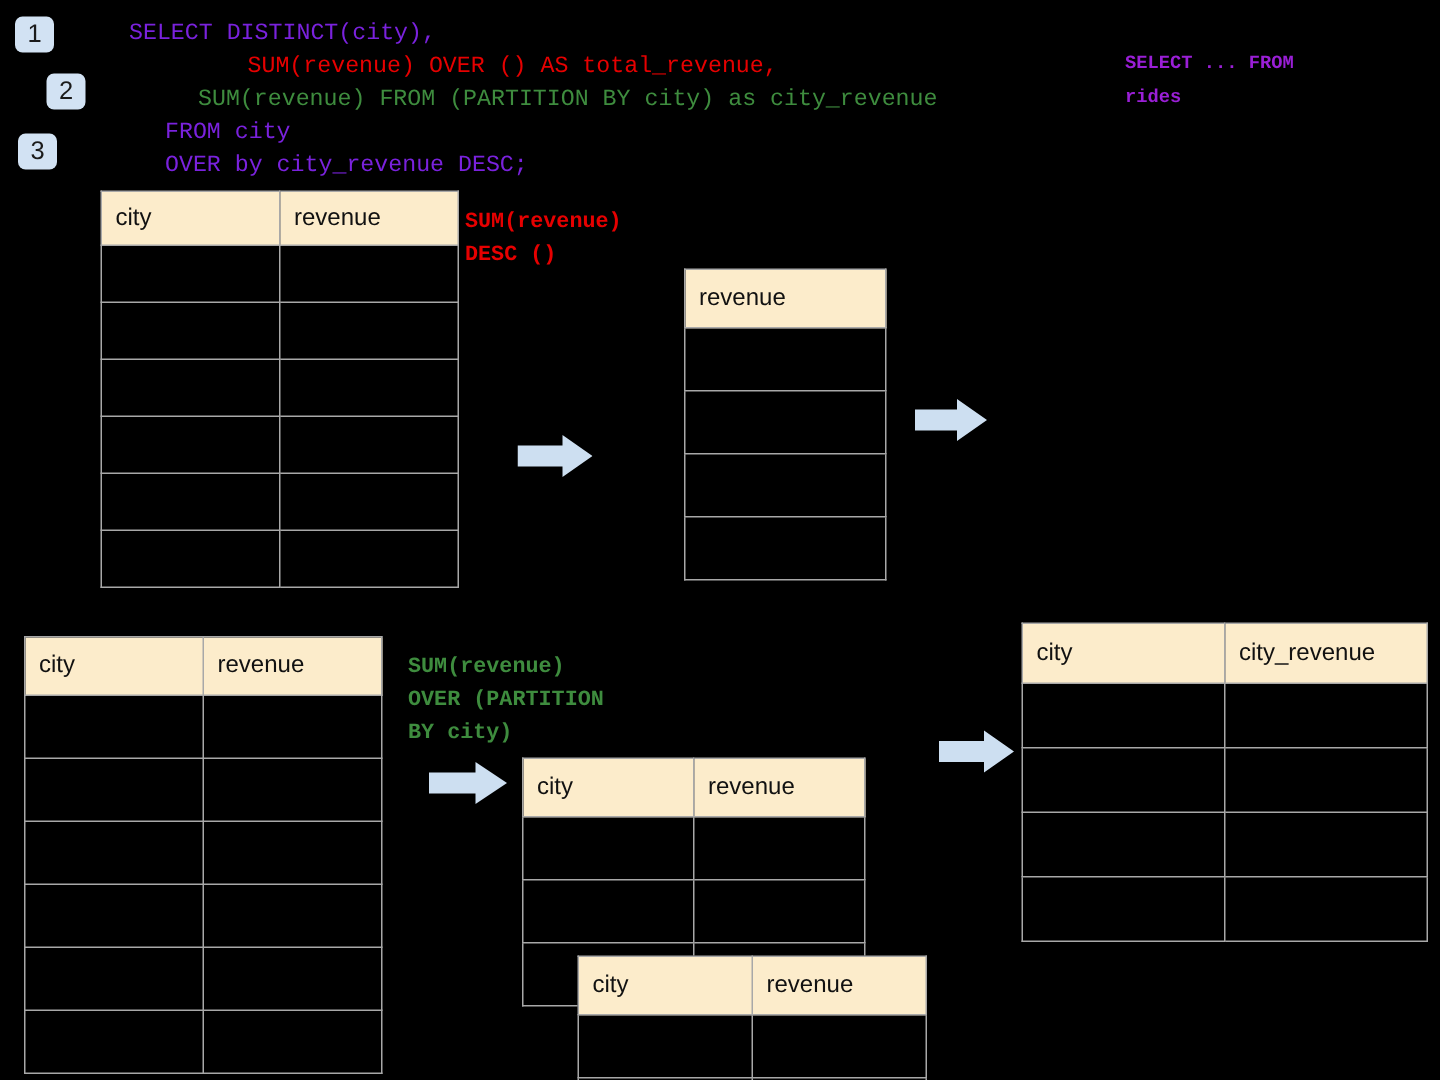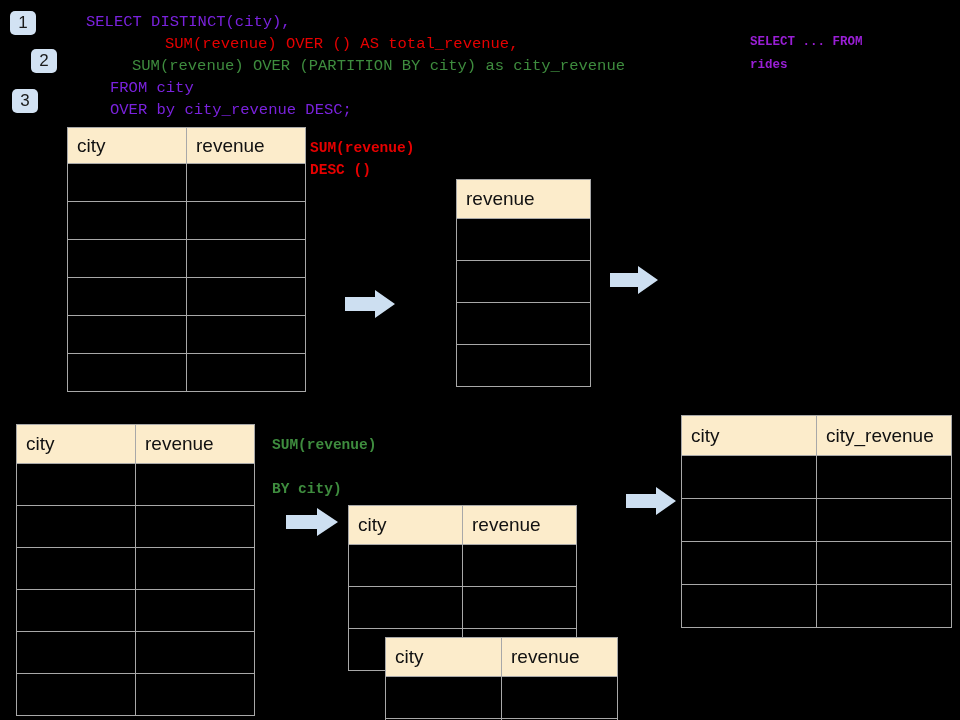--- a/index.html
+++ b/index.html
@@ -83,21 +83,21 @@
   .tbl th, .tbl td {
     border: 1px solid #a8a8a8;
     padding: 0;
     margin: 0;
   }
   .tbl th {
     background: #fceccb;
     color: #111111;
     font-family: "Liberation Sans", sans-serif;
     font-weight: normal;
-    font-size: 19px;
+    font-size: 16px;
     text-align: left;
     padding-left: 9px;
   }
   .tbl td {
     background: #000000;
   }
 
   
   .arrow {
     position: absolute;
@@ -109,32 +109,33 @@
 
 <div id="stage">
 
   <div class="badge" id="badge-1" style="left: 10px; top: 11px;">1</div>
   <div class="badge" id="badge-2" style="left: 31px; top: 49px;">2</div>
   <div class="badge" id="badge-3" style="left: 12px; top: 89px;">3</div>
 
   <div id="sql-block">
     <div class="code c-purple" style="left:86px; top:12px;">SELECT DISTINCT(city),</div>
     <div class="code c-red" style="left:132px; top:34px;">SUM(revenue) OVER () AS total_revenue,</div>
-    <div class="code c-green" style="left:132px; top:56px;">SUM(revenue) OVER (PARTITION BY city) as city_revenue</div>
+    <div class="code c-green" style="left:132px; top:56px;">SUM(revenue) FROM (PARTITION BY city) as city_revenue</div>
     <div class="code c-purple" style="left:110px; top:78px;">FROM city</div>
     <div class="code c-purple" style="left:110px; top:100px;">OVER by city_revenue DESC;</div>
   </div>
 
   <div class="sidenote" style="left:750px; top:33px;">SELECT ... FROM</div>
   <div class="sidenote" style="left:750px; top:56px;">rides</div>
 
   <div class="annot red" style="left:310px; top:137px;">SUM(revenue)</div>
   <div class="annot red" style="left:310px; top:159px;">DESC ()</div>
 
   <div class="annot green" style="left:272px; top:434px;">SUM(revenue)</div>
+  <div class="annot green" style="left:272px; top:456px;">OVER (PARTITION</div>
   <div class="annot green" style="left:272px; top:478px;">BY city)</div>
 
   <table class="tbl" id="tbl-rides-top" style="left:67px; top:127px; width:238px;">
     <colgroup>
         <col style="width:119px">
         <col style="width:119px">
       </colgroup>
     <thead>
       <tr>
         <th style="height:35px">city</th>

